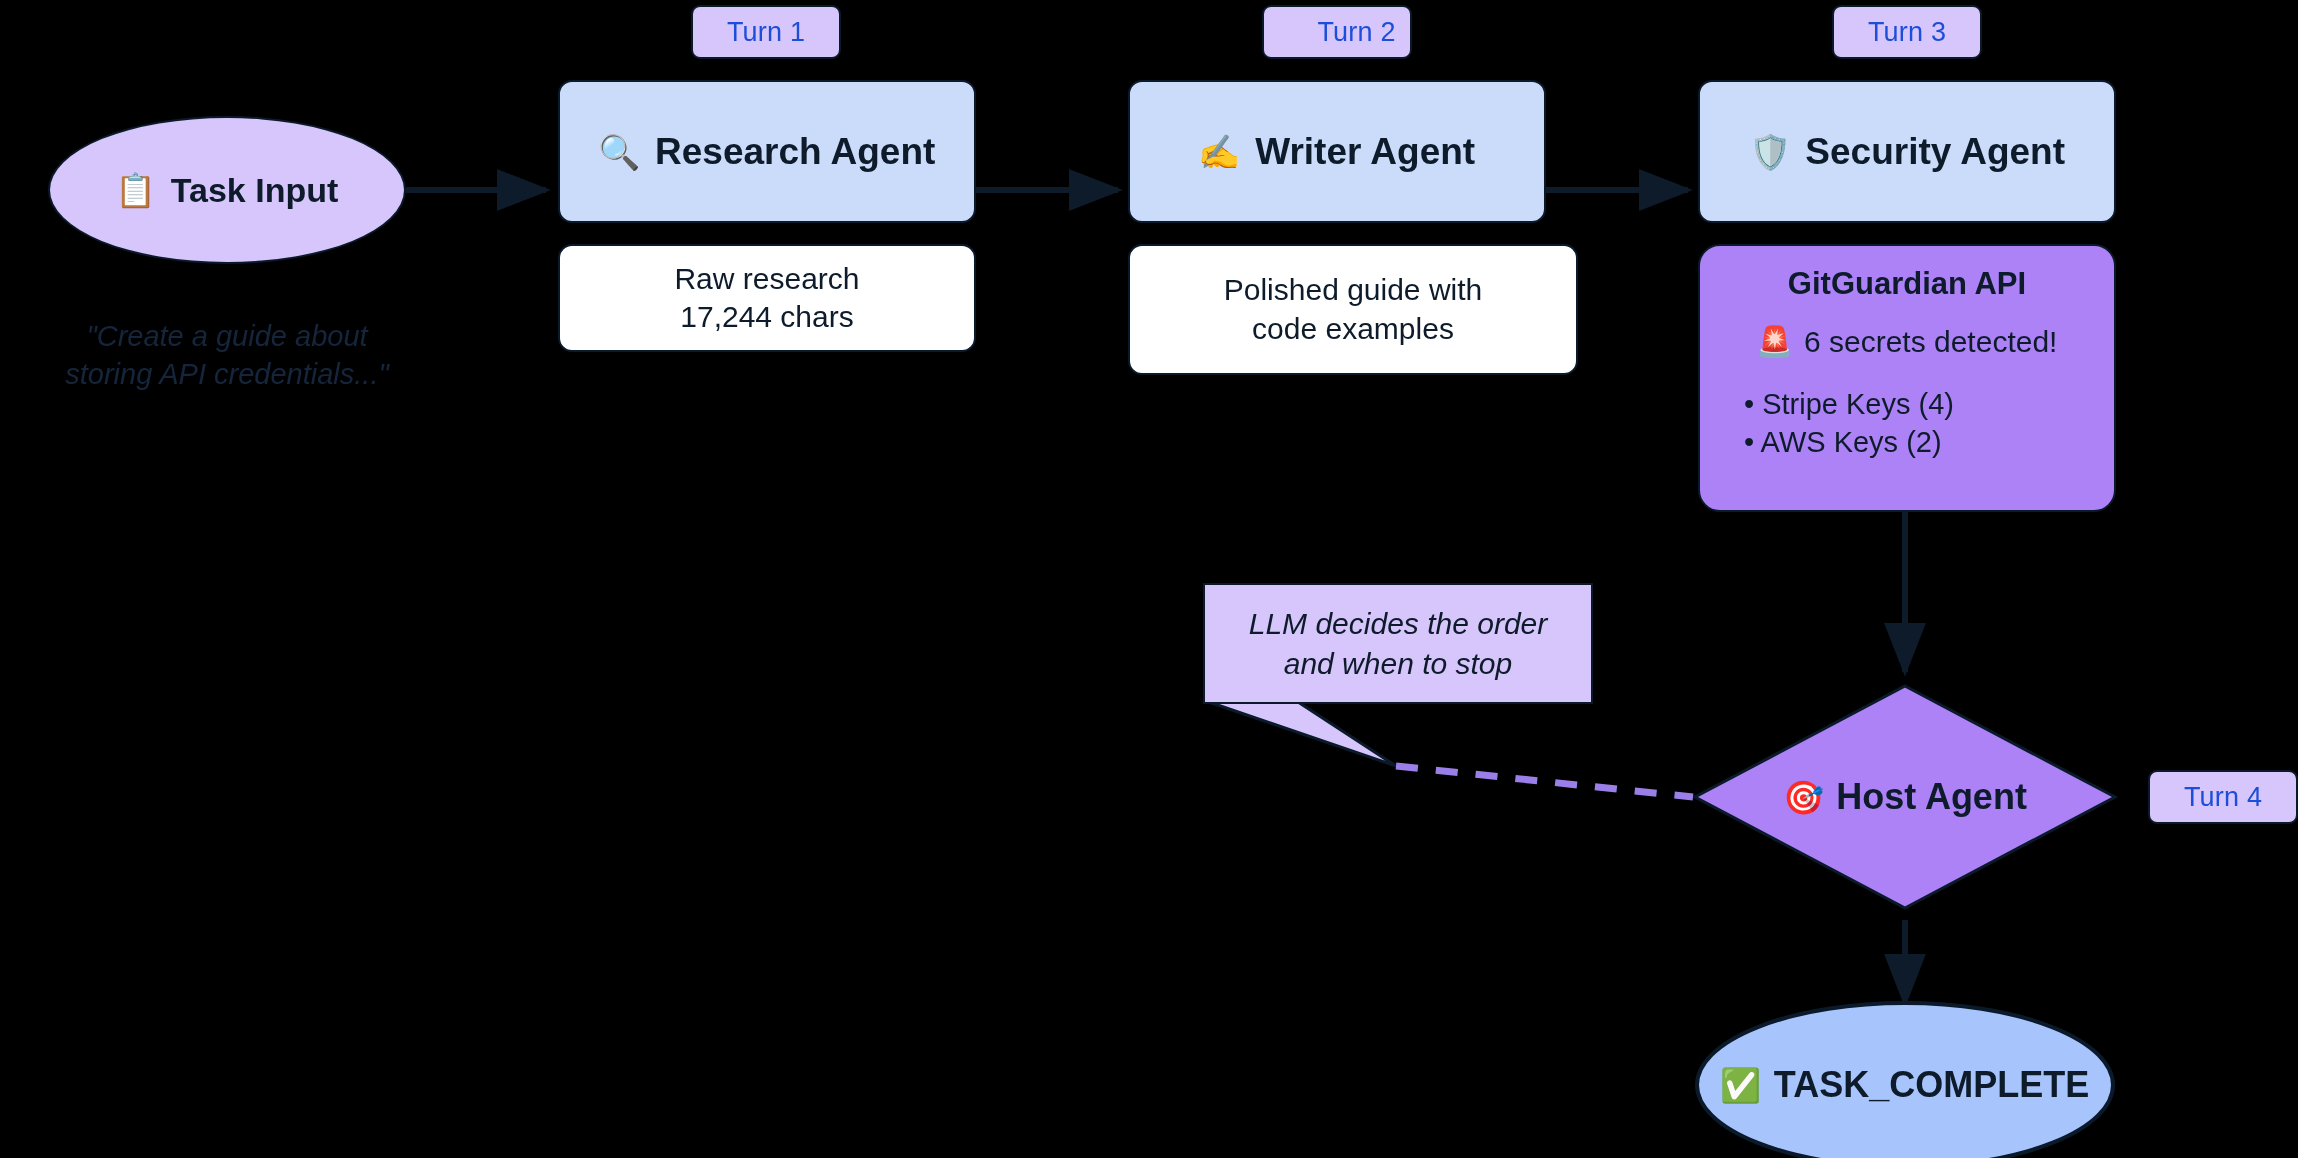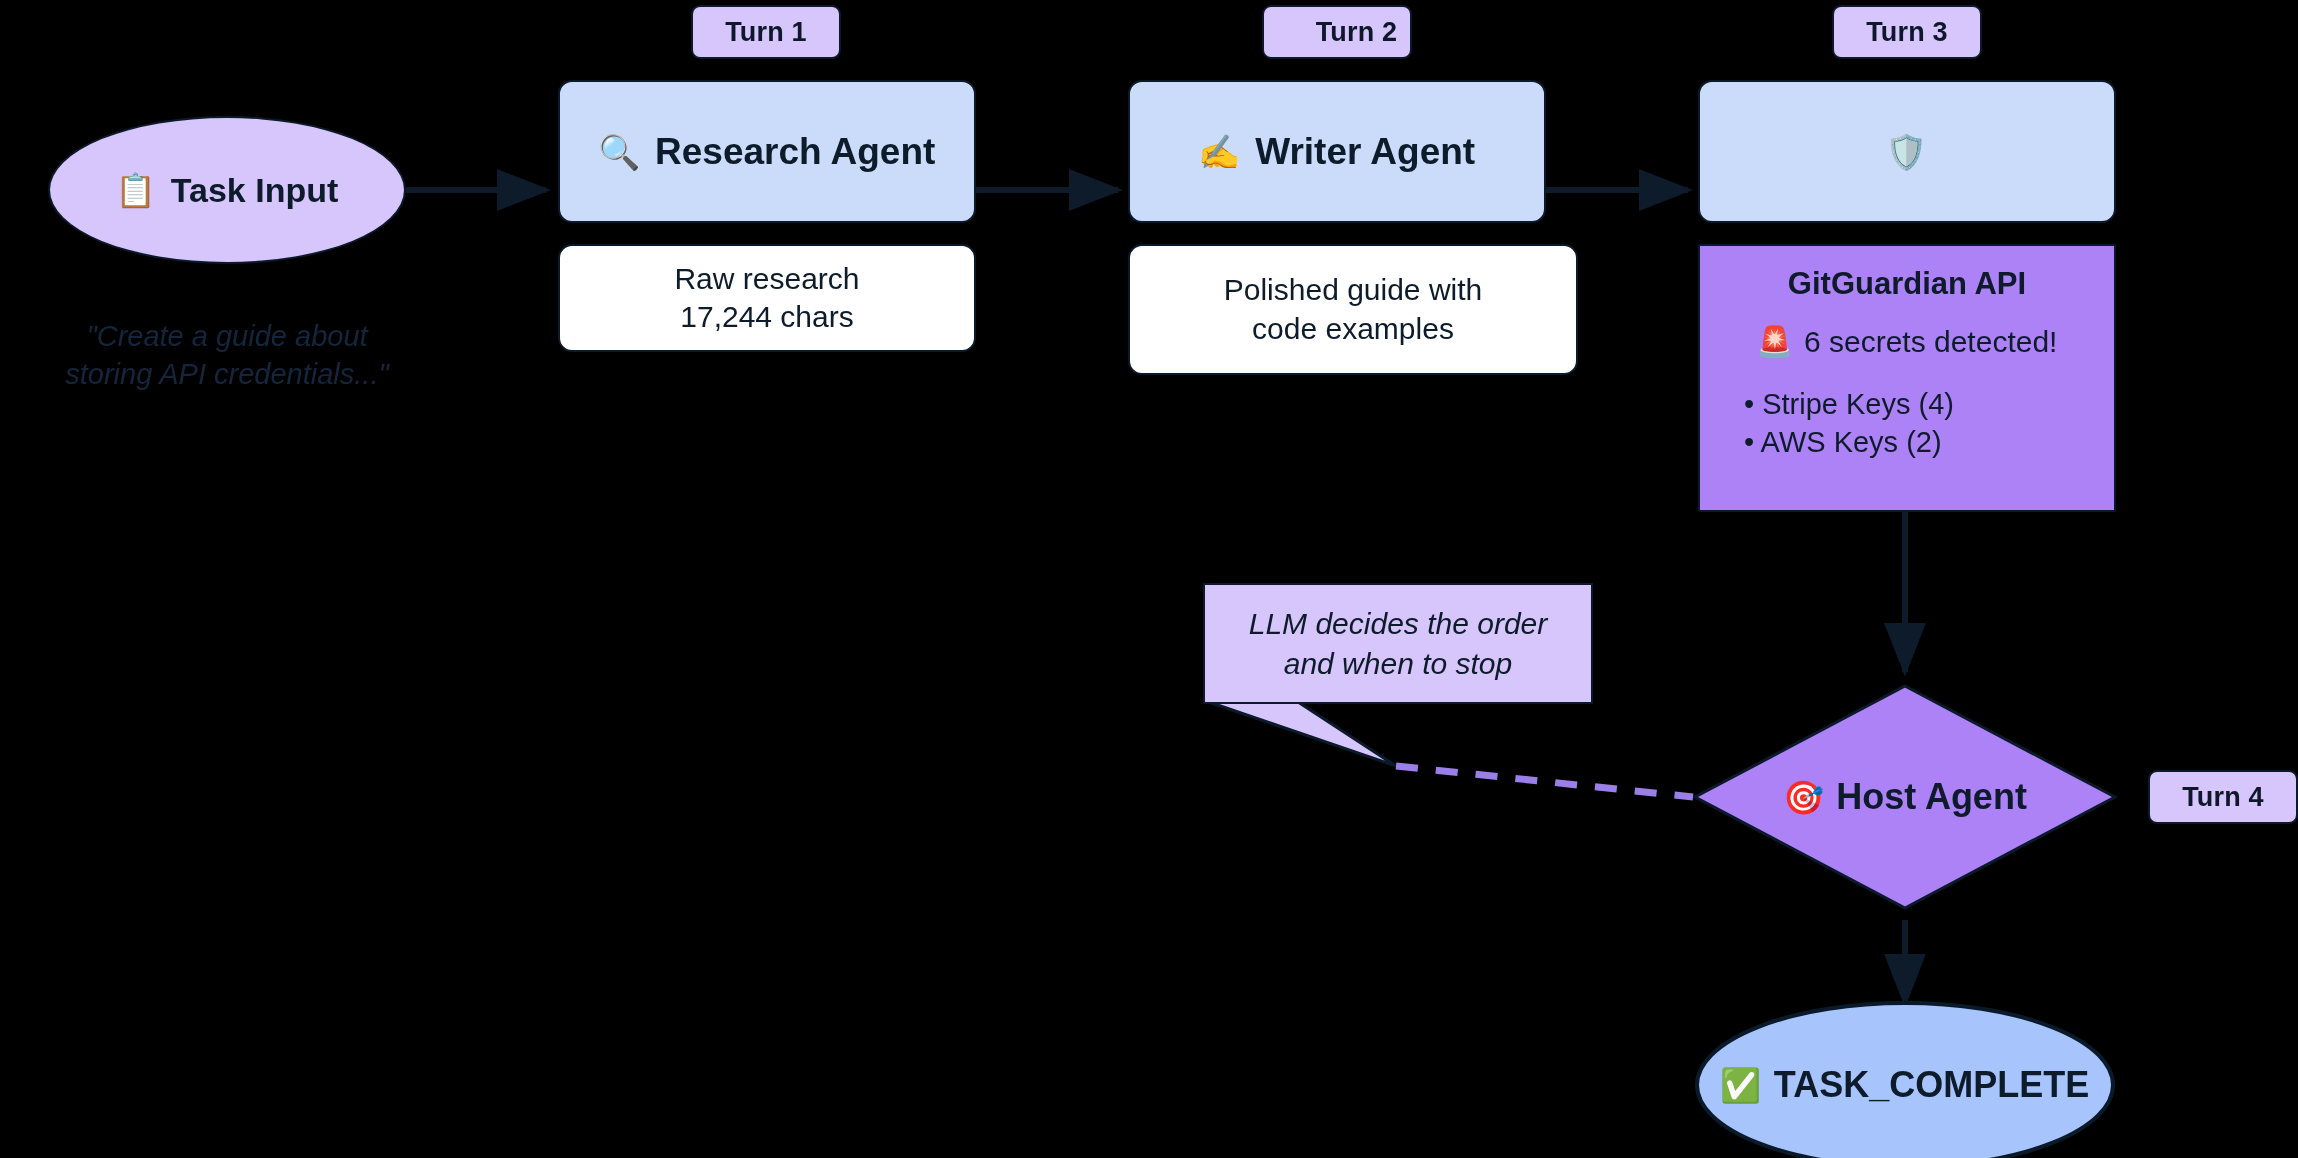--- a/index.html
+++ b/index.html
@@ -34,23 +34,23 @@
     align-items: center;
     justify-content: center;
     text-align: center;
   }
 
   
   .turn-badge {
     background: #d7c6fb;
     border: 2px solid #0b1a2b;
     border-radius: 9px;
-    color: #0f172a;
+    color: #1d4ed8;
     font-size: 27px;
-    font-weight: bold;
+    font-weight: normal;
     letter-spacing: 0.2px;
   }
 
   
   .agent-box {
     background: #cbdcfb;
     border: 2px solid #0b1a2b;
     border-radius: 14px;
     color: #0d1b2a;
     font-size: 37px;
@@ -70,21 +70,21 @@
     color: #0d1b2a;
     font-size: 30px;
     line-height: 1.28;
     font-weight: normal;
   }
 
   
   .gg-box {
     background: #ad82f7;
     border: 2px solid #0b1a2b;
-    border-radius: 2px;
+    border-radius: 22px;
     color: #0d1b2a;
     flex-direction: column;
     align-items: center;
     justify-content: flex-start;
     padding: 20px 18px 18px 18px;
   }
   .gg-title {
     font-size: 31px;
     font-weight: bold;
     margin-bottom: 22px;
@@ -245,20 +245,21 @@
 
   <div class="node output-box" style="left:1128px; top:244px; width:450px; height:131px; flex-direction:column;">
     <div>Polished guide with</div>
     <div>code examples</div>
   </div>
 
   <div class="node turn-badge" style="left:1832px; top:5px; width:150px; height:54px;">Turn 3</div>
 
   <div class="node agent-box" style="left:1698px; top:80px; width:418px; height:143px;">
     <span class="emoji">🛡️</span>
+    <span>Security Agent</span>
   </div>
 
   <div class="node gg-box" style="left:1698px; top:244px; width:418px; height:268px;">
     <div class="gg-title">GitGuardian API</div>
     <div class="gg-alert">
       <span>🚨</span>
       <span>6 secrets detected!</span>
     </div>
     <div class="gg-list">
       <div>• Stripe Keys (4)</div>

